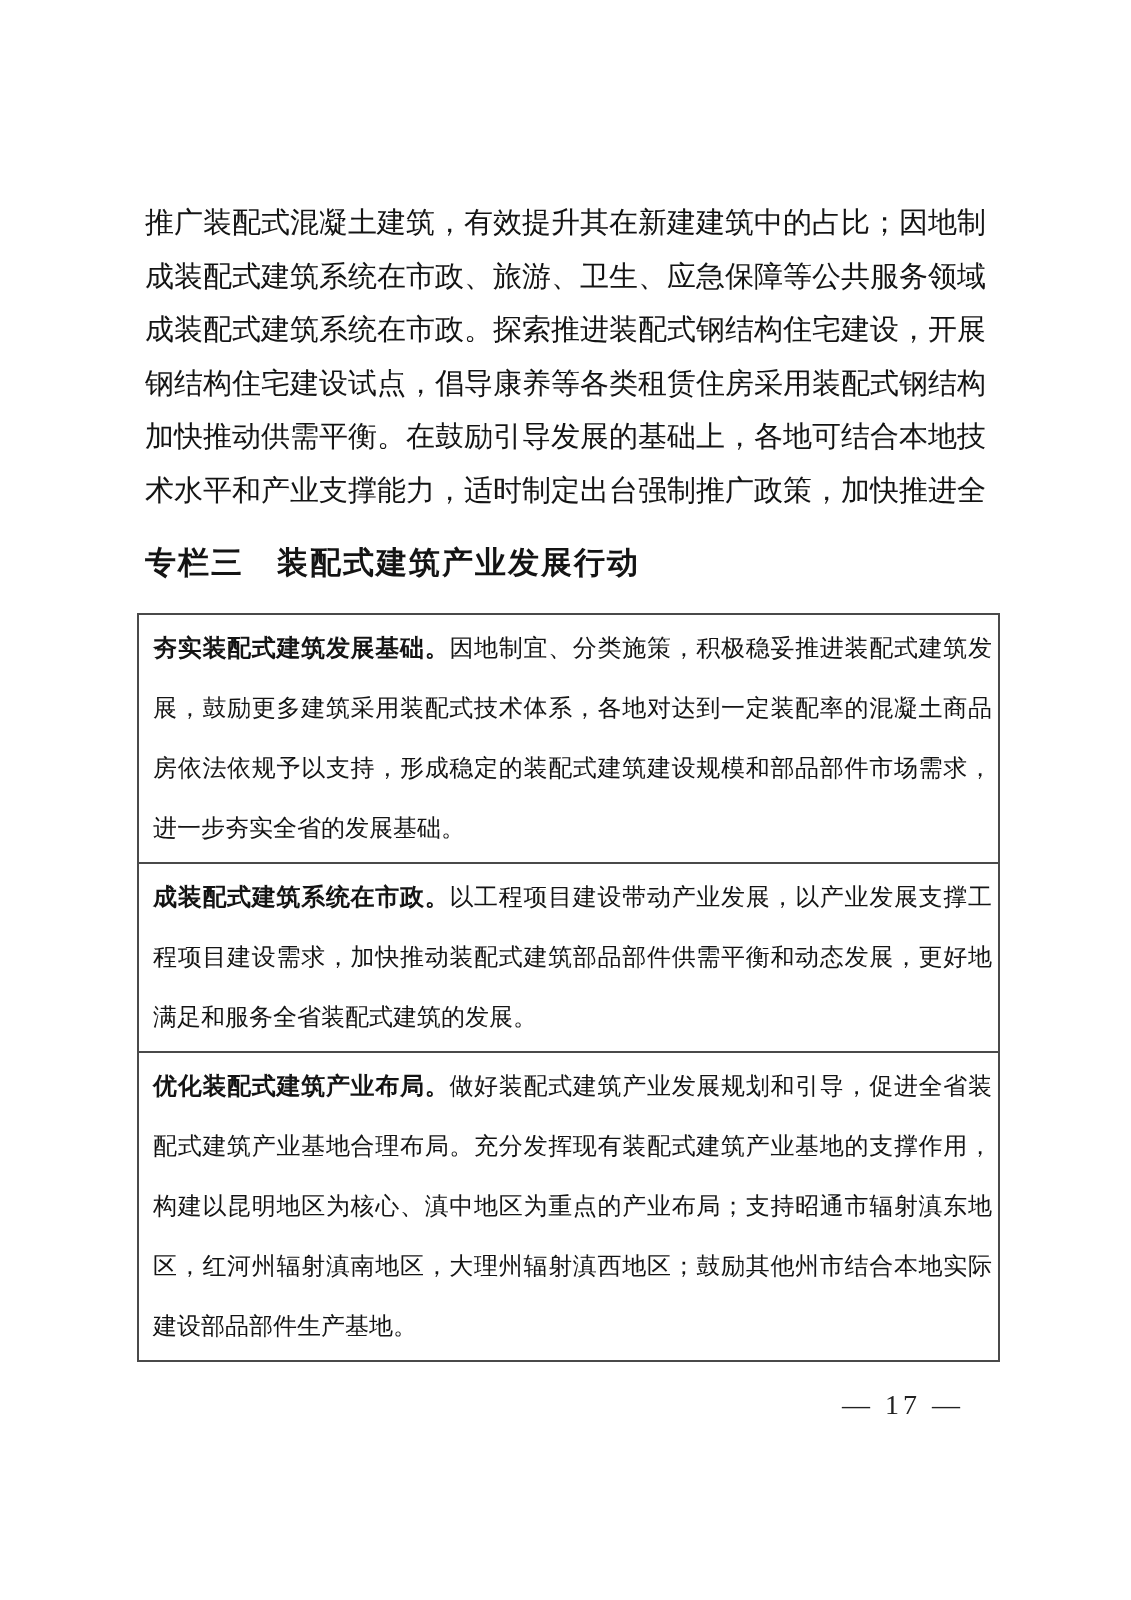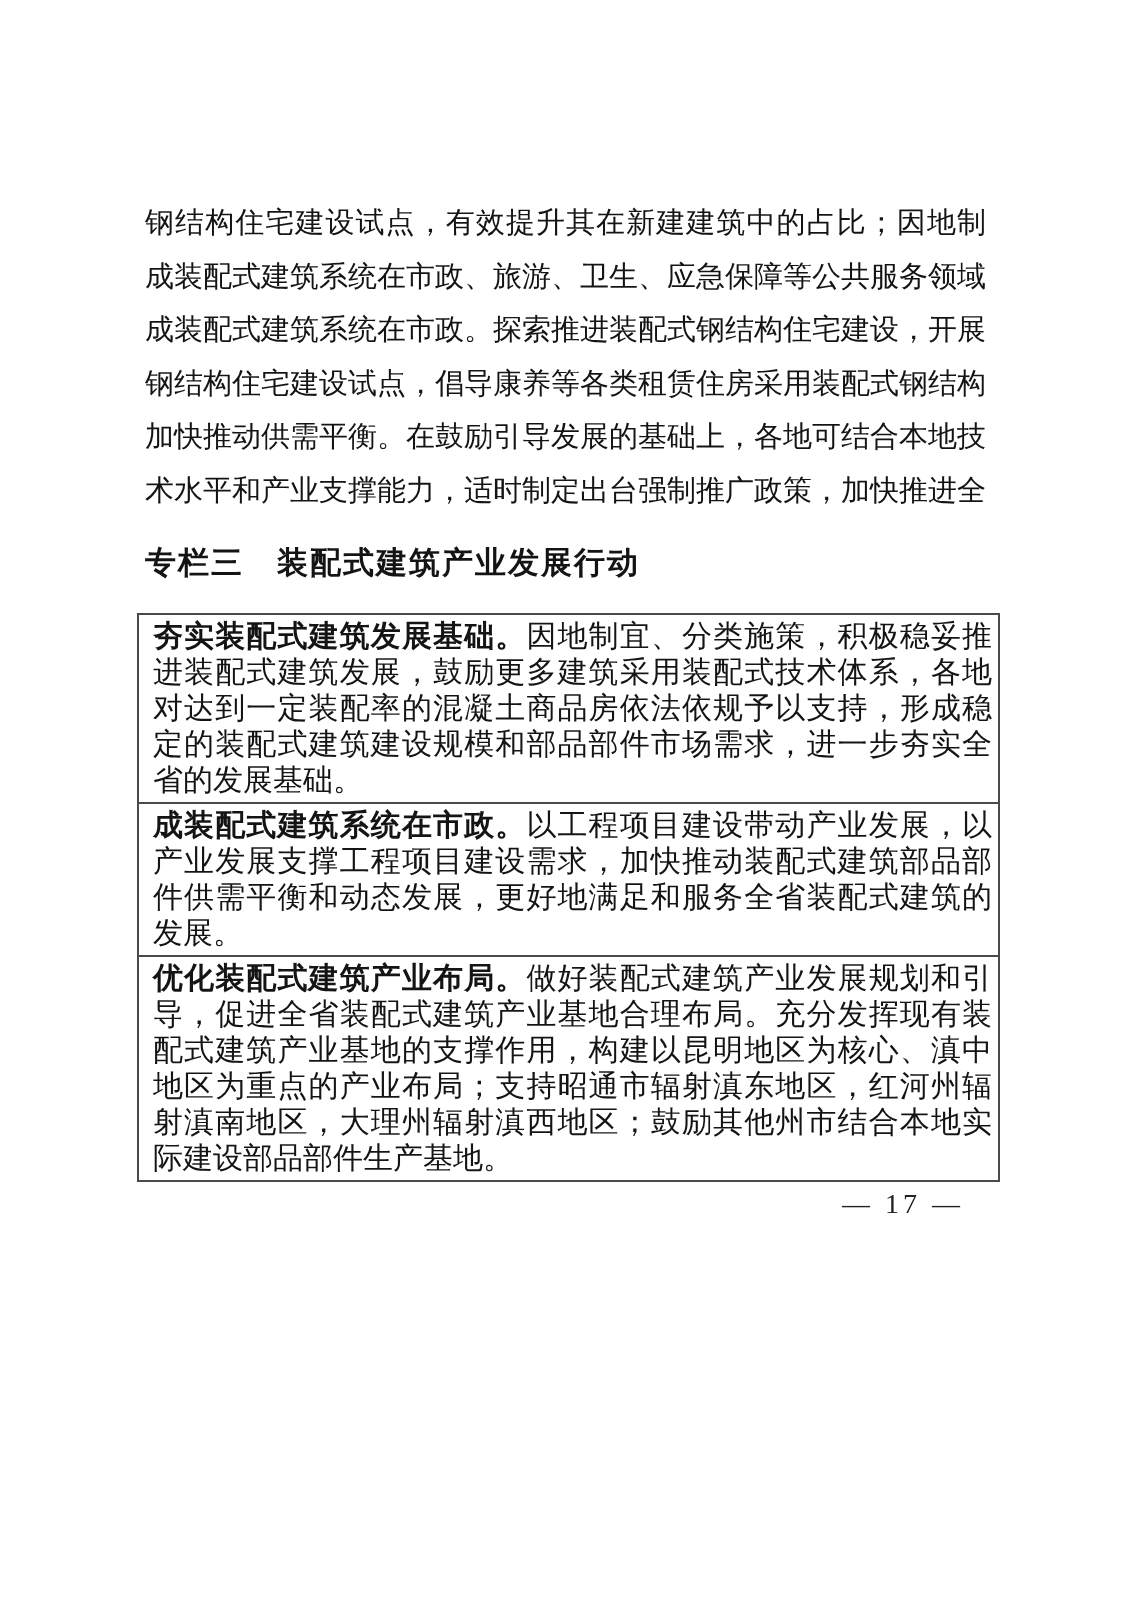--- a/index.html
+++ b/index.html
@@ -39,48 +39,48 @@
   
   .feature-box {
     box-sizing: border-box;
     margin-left: -8px;
     width: 863px;
     border: 2px solid #4a4a4a;
     background: #ffffff;
   }
   .box-section {
     padding: 3px 6px 4px 14px;
-    font-size: 30px;
-    line-height: 36px;
+    font-size: 24px;
+    line-height: 60px;
     text-align: justify;
   }
   .box-section + .box-section { border-top: 2px solid #4a4a4a; }
   .box-section .lead { font-weight: 700; }
   
   .page-number {
-    margin-top: 3px;
+    margin-top: 24px;
     width: 841px;
     text-align: right;
     padding-right: 22px;
     box-sizing: border-box;
     font-size: 28px;
     line-height: 38px;
     color: #222;
     letter-spacing: 4px;
   }
 </style>
 </head>
 <body>
 
 <div class="page">
   <div class="content">
 
     <div class="paragraph">
 
-        <div class="body-line">钢结构住宅建设试点，有效提升其在新建建筑中的占比；因地制</div>
+        <div class="body-line">推广装配式混凝土建筑，有效提升其在新建建筑中的占比；因地制</div>
 
 
         <div class="body-line">成装配式建筑系统在市政、旅游、卫生、应急保障等公共服务领域</div>
 
         <div class="body-line">成装配式建筑系统在市政。探索推进装配式钢结构住宅建设，开展</div>
 
         <div class="body-line">钢结构住宅建设试点，倡导康养等各类租赁住房采用装配式钢结构</div>
 
 
         <div class="body-line">加快推动供需平衡。在鼓励引导发展的基础上，各地可结合本地技</div>

